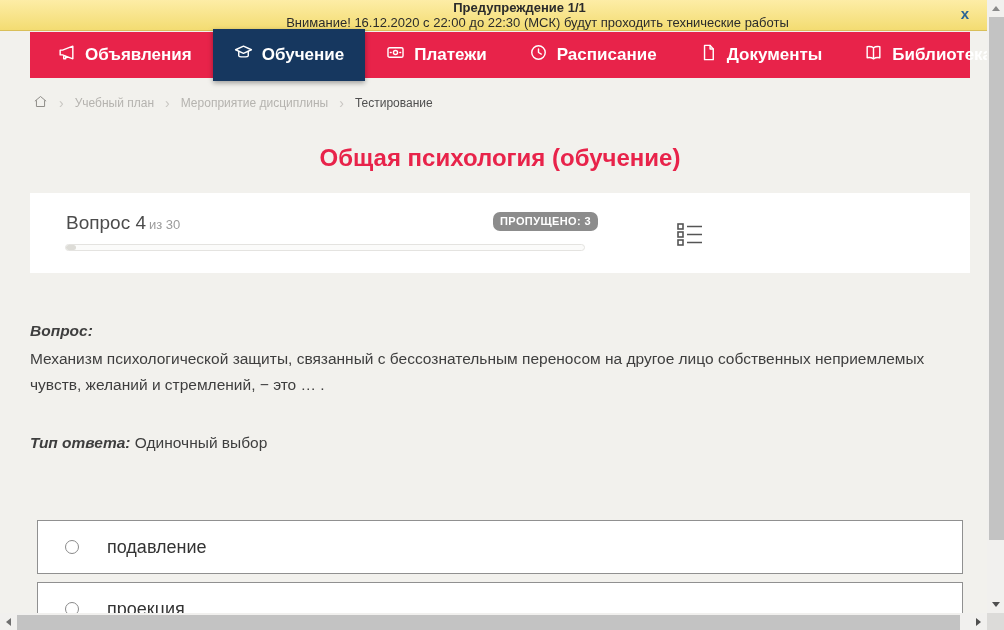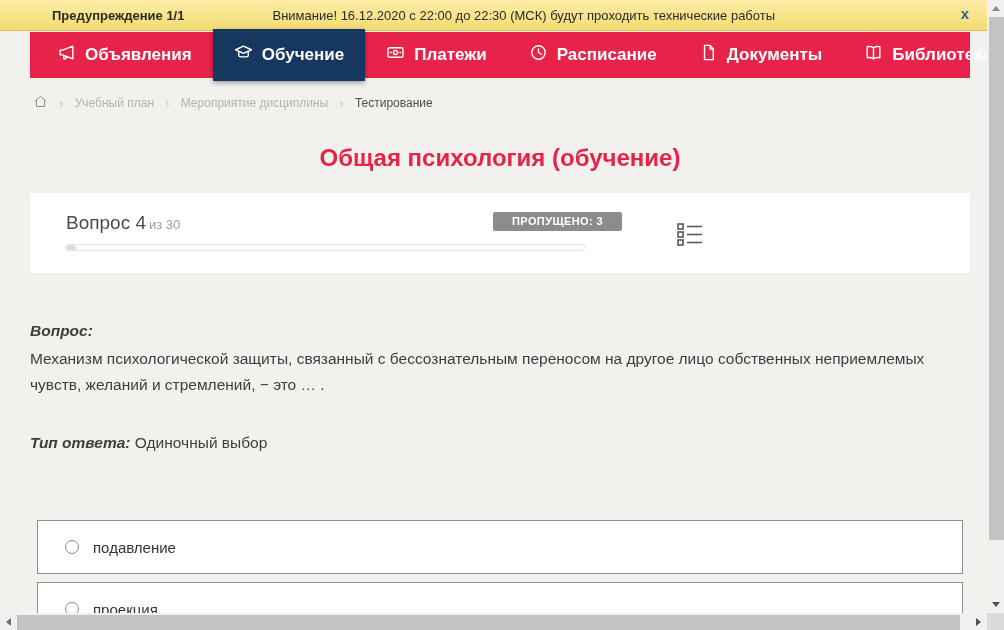--- a/index.html
+++ b/index.html
@@ -3,21 +3,21 @@
 <meta charset="utf-8">
 <style>
   * { margin:0; padding:0; box-sizing:border-box; }
   html,body { width:1004px; height:630px; }
   body { font-family:"Liberation Sans", sans-serif; background:#f2f1ed; position:relative; overflow:hidden; }
   #viewport { position:absolute; left:0; top:0; width:987px; height:613px; overflow:hidden; }
 
   
   #warning-bar { position:absolute; left:0; top:0; width:987px; height:31px;
     background:linear-gradient(#fdeda6,#f3dc72); border-bottom:1px solid #d9bf59;
-    display:flex; align-items:center; font-size:13px; color:#2b2b2b; }
+    display:flex; align-items:center; font-size:13px; color:#2b2b2b;flex-direction:column; }
   .warn-label { margin-left:52px; font-weight:bold; }
   .warn-msg { margin-left:88px;text-align:center; }
   .warn-close { position:absolute; right:12px; top:3px; color:#2a6496; font-weight:bold;
     font-size:15px; cursor:pointer; padding:2px 6px; }
 
   
   #nav { position:absolute; left:30px; top:32px; width:940px; height:46px;
     background:#e8234a; display:flex; align-items:flex-start; padding-left:6px; }
   .nav-item { height:46px; display:flex; align-items:center; gap:9px; padding:0 21px;
     color:#fff; font-size:17px; font-weight:bold; cursor:pointer; white-space:nowrap; }
@@ -35,21 +35,21 @@
 
   
   #page-title { position:absolute; left:30px; top:144px; width:940px; text-align:center;
     font-size:24px; font-weight:bold; color:#e8234a; }
 
   
   #card { position:absolute; left:30px; top:193px; width:940px; height:80px; background:#fff; }
   .q-num { position:absolute; left:36px; top:19px; font-size:19px; color:#4c4c4c; }
   .q-total { font-size:13px; color:#9b9b9b; margin-left:3px; }
   .badge { position:absolute; left:463px; top:19px; background:#8c8c8c; color:#fff;
-    font-size:11px; font-weight:bold; padding:3px 19px 4px; border-radius:2px; letter-spacing:.4px; }
+    font-size:11px; font-weight:bold; padding:3px 7px 4px; border-radius:7px; letter-spacing:.4px; }
   .progress { position:absolute; left:35px; top:51px; width:520px; height:7px;
     background:#fbfbfa; border:1px solid #e4e3e0; border-radius:5px; overflow:hidden; }
   .progress-fill { height:100%; background:#dddcd7; border-radius:5px; }
   .list-ic { position:absolute; left:643px; top:24px; cursor:pointer; }
   .list-ic svg { width:34px; height:34px; stroke:#555; fill:none; stroke-width:1.6; }
   .timer { position:absolute; right:22px; top:15px; font-size:31px; font-weight:300;
     color:#5b5b5b; letter-spacing:1px; }
   .timer .sec { color:#b5b5b5; }
 
   
@@ -57,21 +57,21 @@
     font-style:italic; color:#3e3e3e; }
   #q-text { position:absolute; left:30px; top:346px; width:905px; font-size:15.5px;
     line-height:26px; color:#3e3e3e; }
   #type-line { position:absolute; left:30px; top:434px; font-size:15.5px; color:#3e3e3e; }
   #type-line .t-label { font-weight:bold; font-style:italic; }
 
   
   .option { position:absolute; left:37px; width:926px; height:54px; background:#fff;
     border:1px solid #909090; display:flex; align-items:center; padding-left:27px; cursor:pointer; }
   .radio { width:14px; height:14px; border:1px solid #8a8a8a; border-radius:50%; background:#fff; }
-  .opt-label { margin-left:14px; font-size:15px; color:#333; }
+  .opt-label { margin-left:28px; font-size:18px; color:#333; }
   #option-0 { top:520px; }
   #option-1 { top:582px; }
 
   
   .vscroll { position:absolute; right:0; top:0; width:17px; height:613px; background:#f1f0ee; }
   .vthumb { position:absolute; left:2px; top:17px; width:15px; height:523px; background:#c3c3c3; }
   .hscroll { position:absolute; left:0; bottom:0; width:987px; height:17px; background:#f1f0ee; }
   .hthumb { position:absolute; left:17px; top:2px; height:15px; width:943px; background:#c3c3c3; }
   .sb-btn { position:absolute; width:17px; height:17px; display:flex; align-items:center;
     justify-content:center; cursor:pointer; }

